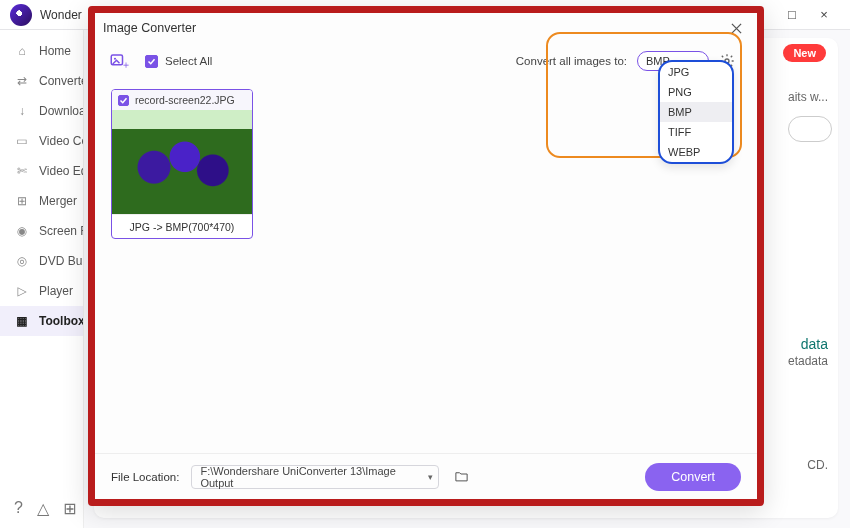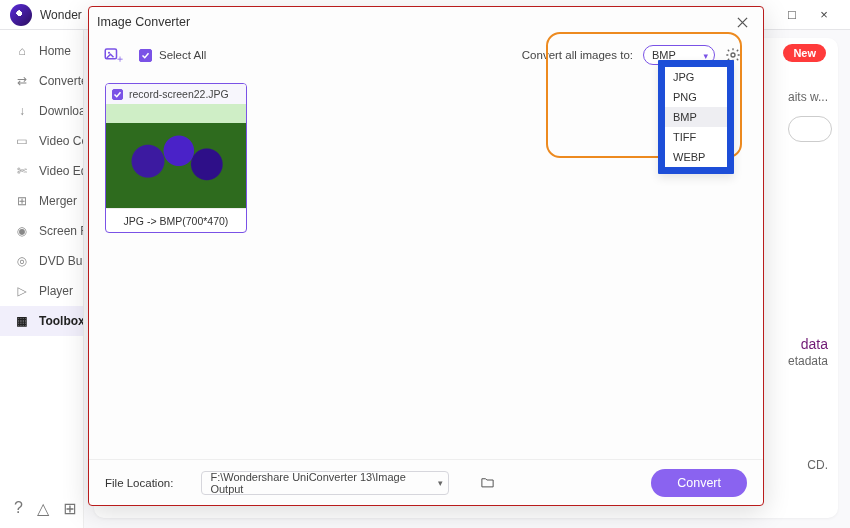--- a/index.html
+++ b/index.html
@@ -20,25 +20,25 @@
   .side-item.active { background:#f1effb; font-weight:600; color:#222; }
   .side-icon { width:16px; height:16px; flex:0 0 16px; display:flex; align-items:center; justify-content:center; color:#888; }
   .side-item.active .side-icon{ color:#222; }
 
   .bottom-icons { margin-top:auto; padding:8px 0 10px 14px; display:flex; gap:14px; color:#777; }
 
   .main-area { flex:1; position:relative; background:#f9f9fb; }
   .main-card { position:absolute; left:10px; top:8px; right:12px; bottom:10px; background:#fff; border-radius:10px; box-shadow:0 1px 3px rgba(0,0,0,.05); }
   .new-badge { position:absolute; top:14px; right:24px; background:#ff3b3b; color:#fff; font-size:11px; font-weight:600; padding:3px 10px; border-radius:10px; }
   .peek { position:absolute; right:22px; font-size:12px; color:#666; }
-  .peek1{ top:60px; } .peek2{ bottom:176px; font-size:14px; color:#701a75; font-weight:500;} .peek3{ bottom:160px; } .peek-btn{ top:86px; right:18px; width:44px; height:26px; border:1px solid #ccc; border-radius:14px; }
+  .peek1{ top:60px; } .peek2{ bottom:176px; font-size:14px; color:#0f766e; font-weight:500;} .peek3{ bottom:160px; } .peek-btn{ top:86px; right:18px; width:44px; height:26px; border:1px solid #ccc; border-radius:14px; }
   .peek4{ bottom:56px; }
 
   
-  .modal { position:absolute; left:88px; top:6px; width:676px; height:500px; background:#fdfdfd; border:1px solid #b91c1c; border-radius:4px; box-shadow:0 6px 28px rgba(0,0,0,.14); display:flex; flex-direction:column; }
+  .modal { position:absolute; left:88px; top:6px; width:676px; height:500px; background:#fdfdfd; border:7px solid #b91c1c; border-radius:4px; box-shadow:0 6px 28px rgba(0,0,0,.14); display:flex; flex-direction:column; }
 
   .modal-header { height:30px; display:flex; align-items:center; padding:0 10px 0 8px; }
   .modal-title { font-size:12.5px; color:#333; }
   .modal-close { margin-left:auto; width:22px; height:22px; display:flex; align-items:center; justify-content:center; color:#555; font-size:14px; }
 
   .modal-toolbar { height:36px; display:flex; align-items:center; padding:0 14px; gap:18px; position:relative; }
   .add-icon { color:#7a52e6; font-size:18px; position:relative; }
   .add-icon .plus { position:absolute; right:-4px; bottom:-2px; font-size:10px; color:#7a52e6; }
 
   .chip-btn { display:flex; align-items:center; gap:6px; height:24px; padding:0 14px; border:1px solid #d6d6dc; border-radius:12px; font-size:11.5px; color:#444; background:#fff; }
@@ -47,37 +47,37 @@
   .select-all { display:flex; align-items:center; gap:7px; font-size:11.5px; color:#444; }
 
   .convert-block { margin-left:auto; display:flex; align-items:center; gap:10px; padding:4px 6px 4px 10px; }
   .convert-label { font-size:11.5px; color:#444; }
   .format-select { width:72px; height:20px; border:1.5px solid #7a52e6; border-radius:10px; font-size:11px; color:#333; padding:0 16px 0 8px; display:flex; align-items:center; position:relative; background:#fff; }
   .format-select .caret { position:absolute; right:6px; top:5px; color:#7a52e6; font-size:9px; }
   .gear { color:#666; font-size:15px; width:18px; text-align:center; }
 
   .highlight-ring { position:absolute; border:2px solid #ed8a1f; border-radius:14px; top:32px; left:546px; width:196px; height:126px; pointer-events:none; }
 
-  .dropdown { position:absolute; top:60px; left:658px; width:76px; background:#fff; border:7px solid #1d4ed8; border-radius:1px; box-shadow:0 4px 10px rgba(0,0,0,.1); z-index:5; }
+  .dropdown { position:absolute; top:60px; left:658px; width:76px; background:#fff; border:2px solid #1d4ed8; border-radius:14px; box-shadow:0 4px 10px rgba(0,0,0,.1); z-index:5; }
   .dd-item { font-size:11px; color:#333; padding:4px 8px; }
   .dd-item.sel { background:#eeeef2; }
 
   .thumb-area { flex:1; padding:10px 16px; overflow:auto; }
   .thumb { width:142px; border:1.5px solid #7a52e6; border-radius:4px; overflow:hidden; background:#fff; }
   .thumb-head { height:20px; display:flex; align-items:center; gap:6px; padding:0 6px; background:#f7f6fc; font-size:10.5px; color:#444; }
   .thumb-head .chk{ width:11px; height:11px; }
   .thumb-img { height:104px; background:
       radial-gradient(circle at 30% 55%, #3c1aa0 0 14%, transparent 15%),
       radial-gradient(circle at 52% 45%, #4a22c8 0 16%, transparent 17%),
       radial-gradient(circle at 72% 58%, #2e0f88 0 13%, transparent 14%),
       linear-gradient(180deg,#cfeec6 0 18%, #2e6b1e 18% 100%);
   }
   .thumb-foot { height:24px; display:flex; align-items:center; justify-content:center; font-size:10.5px; color:#333; border-top:1px solid #eee; }
 
-  .modal-footer { height:46px; border-top:1px solid #eee; display:flex; align-items:center; padding:0 16px; gap:28px; }
+  .modal-footer { height:46px; border-top:1px solid #eee; display:flex; align-items:center; padding:0 16px; gap:12px; }
   .foot-label { font-size:11.5px; color:#333; }
   .path-select { flex:0 0 248px; height:24px; border:1px solid #d6d6dc; border-radius:4px; font-size:11px; color:#444; display:flex; align-items:center; padding:0 20px 0 8px; position:relative; }
   .path-select .caret{ position:absolute; right:6px; font-size:9px; color:#666; }
   .folder { width:20px; height:20px; display:flex; align-items:center; justify-content:center; color:#555; }
   .convert-btn { margin-left:auto; height:28px; padding:0 26px; background:#8a63f0; color:#fff; border:none; border-radius:14px; font-size:12.5px; }
 
   svg { display:block; }
 </style>
 </head>
 <body>

